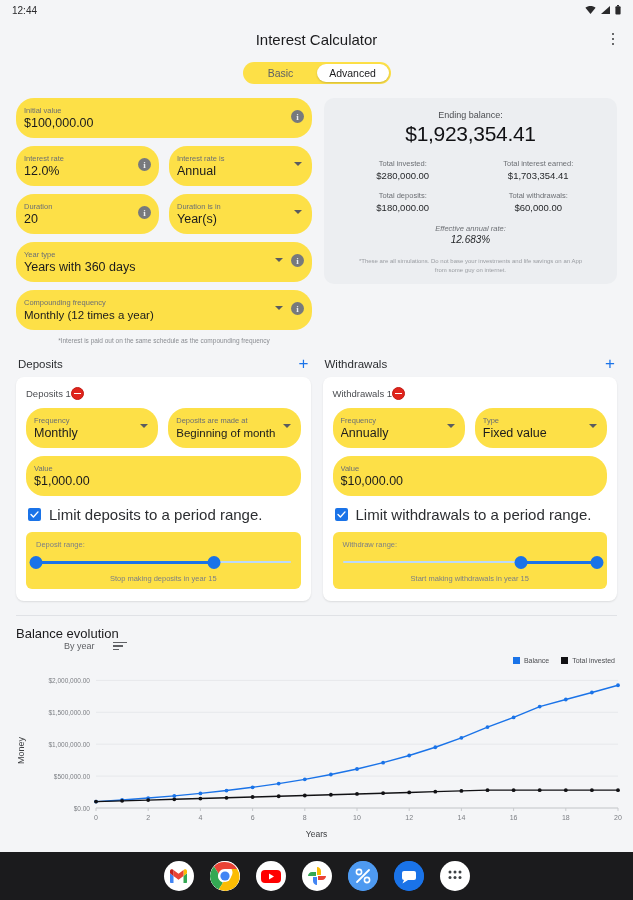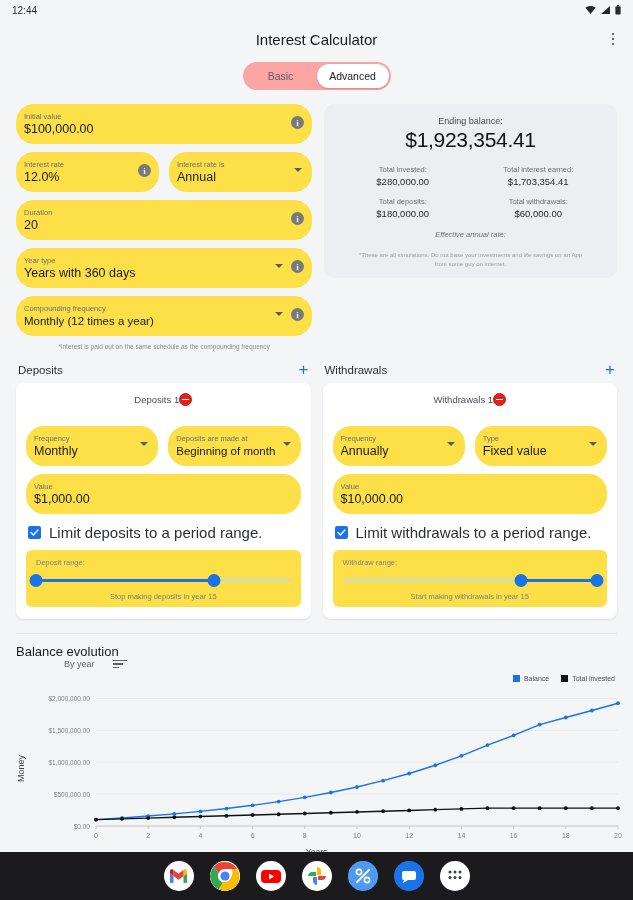--- a/index.html
+++ b/index.html
@@ -27,22 +27,22 @@
   .appbar-title { font-size: 15px; color: #1b1b1d; }
   .overflow-btn {
     position: absolute; right: 10px; top: 50%; transform: translateY(-50%);
     width: 20px; height: 20px; display: flex; flex-direction: column;
     align-items: center; justify-content: center; gap: 2.5px; cursor: pointer;
   }
   .overflow-btn i { width: 2.5px; height: 2.5px; border-radius: 50%; background: #3a3a3c; display:block;}
   
   .segmented-wrap { display: flex; justify-content: center; padding-top: 4px; }
   .segmented {
-    display: flex; background: #fca5a5; border-radius: 16px;
-    padding: 2px; width: 148px; height: 28px;
+    display: flex; background: #fde047; border-radius: 16px;
+    padding: 2px; width: 148px; height: 22px;
   }
   .seg {
     flex: 1; display: flex; align-items: center; justify-content: center;
     font-size: 10.5px; border-radius: 14px; color: #5f6165; cursor: pointer;
   }
   .seg.active { background: #ffffff; color: #1b1b1d; box-shadow: 0 1px 2px rgba(0,0,0,.18); }
   
   .topcols { display: flex; gap: 12px; padding: 14px 16px 0 16px; }
   .col-left { width: 296px; }
   .col-right { flex: 1; }
@@ -97,21 +97,21 @@
   
   .dwcols { display: flex; gap: 12px; padding: 12px 16px 0 16px; }
   .dwcol { flex: 1; min-width: 0; }
   .dw-head { display: flex; align-items: center; justify-content: space-between; padding: 0 2px 6px 2px; }
   .dw-title { font-size: 11.5px; color: #2c2e31; }
   .plus { color: #1a73e8; font-size: 17px; line-height: 14px; cursor: pointer; font-weight: 300; }
   .card {
     background: #ffffff; border-radius: 8px; padding: 10px 10px 12px 10px;
     box-shadow: 0 1px 2px rgba(0,0,0,.10);
   }
-  .card-head { display: flex; align-items: center; justify-content: center; margin-bottom: 20px; }
+  .card-head { display: flex; align-items: center; justify-content: flex-start; margin-bottom: 8px; }
   .card-title { font-size: 9.5px; color: #4c4e52; }
   .remove-btn {
     width: 13px; height: 13px; border-radius: 50%; background: #e0241c;
     display: flex; align-items: center; justify-content: center; cursor: pointer;
     border: 1px solid #c21810;
   }
   .remove-btn i { width: 7px; height: 1.6px; background: #fff; display: block; }
   .check-row { display: flex; align-items: center; gap: 8px; margin-top: 10px; padding-left: 2px; }
   .checkbox {
     width: 13px; height: 13px; border-radius: 2px; background: #1a73e8;
@@ -227,20 +227,27 @@
     </div>
 
     <div class="row2">
       <div class="field rounded">
         <div class="field-body">
           <div class="field-label">Duration</div>
           <div class="field-value">20</div>
         </div>
         <div class="info-icon">i</div>
       </div>
+      <div class="field rounded">
+        <div class="field-body">
+          <div class="field-label">Duration is in</div>
+          <div class="field-value">Year(s)</div>
+        </div>
+        <div class="caret"></div>
+      </div>
     </div>
 
     <div class="field rounded mt8">
       <div class="field-body">
         <div class="field-label">Year type</div>
         <div class="field-value">Years with 360 days</div>
       </div>
       <div class="caret"></div>
       <div class="info-icon">i</div>
     </div>
@@ -274,20 +281,21 @@
           <div class="k">Total deposits:</div>
           <div class="v">$180,000.00</div>
         </div>
         <div class="res-cell">
           <div class="k">Total withdrawals:</div>
           <div class="v">$60,000.00</div>
         </div>
       </div>
       <div class="res-eff">
         <div class="k">Effective annual rate:</div>
+        <div class="v">12.683%</div>
       </div>
       <div class="res-disc">*These are all simulations. Do not base your investments and life savings on an App from some guy on internet.</div>
     </div>
   </div>
 </div>
 
 <div class="dwcols">
 
   <div class="dwcol">
     <div class="dw-head">

